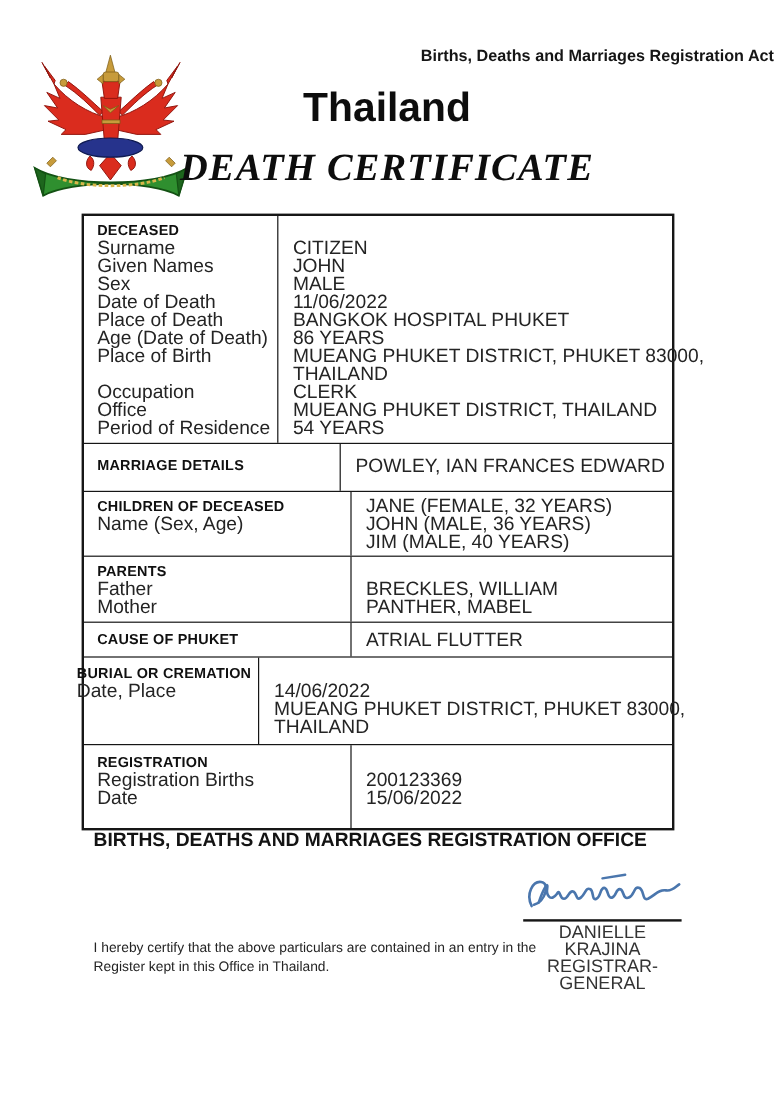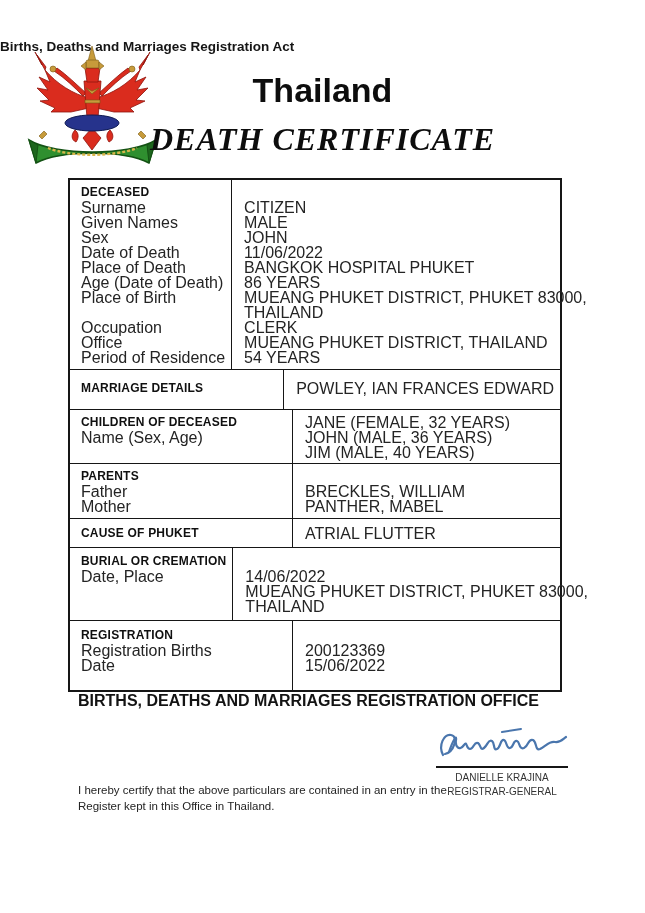--- a/index.html
+++ b/index.html
@@ -1,33 +1,33 @@
 <!DOCTYPE html>
 <html><head>
 <meta charset="utf-8">
 <style>
   html,body{margin:0;padding:0;background:#ffffff;}
   .page{position:relative;width:645px;height:913px;background:#ffffff;overflow:hidden;
         font-family:"Liberation Sans", sans-serif;color:#1e1e1e;}
 
   
   .emblem{position:absolute;left:25px;top:44px;width:135px;height:128px;}
-  .act-line{position:absolute;left:0;top:39px;width:645px;text-align:left;
+  .act-line{position:absolute;left:0;top:39px;width:645px;text-align:right;
             font-size:13.5px;font-weight:bold;color:#151515;}
   .country{position:absolute;left:0;top:71px;width:645px;text-align:center;
            font-size:34px;font-weight:bold;color:#0d0d0d;}
   .main-title{position:absolute;left:0;top:121px;width:645px;text-align:center;
               font-family:"Liberation Serif", serif;font-size:32px;font-weight:bold;
               letter-spacing:1px;color:#0d0d0d;font-style:italic;}
 
   
   .cert-table{position:absolute;left:68px;top:178px;width:494px;
               border:2px solid #161616;box-sizing:border-box;}
   .cert-section{display:flex;}
-  .cert-section + .cert-section{border-top:1.5px solid #161616;}
+  .cert-section + .cert-section{border-top:1.5px solid #161616;justify-content:center;}
   .col-labels{width:222px;box-sizing:border-box;padding:3px 6px 3px 11px;}
   .col-values{flex:1;border-left:1.5px solid #161616;box-sizing:border-box;padding:3px 6px 3px 12px;}
   .tline{min-height:15px;font-size:16px;line-height:15px;white-space:nowrap;color:#242424;}
   .tline.hdr{font-weight:bold;font-size:12px;color:#101010;letter-spacing:0.2px;}
 
   [data-name="section-deceased"] .col-labels,
   [data-name="section-deceased"] .col-values{padding-top:5px;padding-bottom:4px;}
   [data-name="section-marriage"] .col-labels,
   [data-name="section-marriage"] .col-values{padding-top:11px;padding-bottom:13px;}
   [data-name="section-children"] .col-labels,
@@ -41,21 +41,21 @@
   [data-name="section-registration"] .col-labels,
   [data-name="section-registration"] .col-values{padding-top:7px;padding-bottom:17px;}
 
   
   .office-line{position:absolute;left:78px;top:692px;font-size:16px;font-weight:bold;color:#131313;}
   .certify{position:absolute;left:78px;top:783px;width:370px;font-size:11.5px;
            line-height:15.5px;color:#242424;}
   .sig-block{position:absolute;left:436px;top:724px;width:132px;text-align:center;}
   .sig-svg{display:block;margin:0 auto;}
   .sig-rule{border:0;border-top:2px solid #161616;margin:2px 0 3px 0;}
-  .sig-name,.sig-title{font-size:10px;line-height:14px;color:#333333;}
+  .sig-name,.sig-title{font-size:15px;line-height:14px;color:#333333;}
 </style>
 </head>
 <body>
 
 <div class="page" data-name="death-certificate-page">
 
   <div class="emblem" data-name="thai-garuda-emblem-icon">
     <svg width="135" height="128" viewBox="0 0 135 128" xmlns="http://www.w3.org/2000/svg">
       <g stroke="#8f140d" stroke-width="0.8" fill="#da2c1e">
 
@@ -115,22 +115,22 @@
           <div class="tline" data-name="field-label">Age (Date of Death)</div>
           <div class="tline" data-name="field-label">Place of Birth</div>
           <div class="tline" data-name="field-label"></div>
           <div class="tline" data-name="field-label">Occupation</div>
           <div class="tline" data-name="field-label">Office</div>
           <div class="tline" data-name="field-label">Period of Residence</div>
         </div>
         <div class="col-values" data-name="value-column">
           <div class="tline" data-name="field-value"></div>
           <div class="tline" data-name="field-value">CITIZEN</div>
+          <div class="tline" data-name="field-value">JOHN</div>
           <div class="tline" data-name="field-value">MALE</div>
-          <div class="tline" data-name="field-value">JOHN</div>
           <div class="tline" data-name="field-value">11/06/2022</div>
           <div class="tline" data-name="field-value">BANGKOK HOSPITAL PHUKET</div>
           <div class="tline" data-name="field-value">86 YEARS</div>
           <div class="tline" data-name="field-value">MUEANG PHUKET DISTRICT, PHUKET 83000,</div>
           <div class="tline" data-name="field-value">THAILAND</div>
           <div class="tline" data-name="field-value">CLERK</div>
           <div class="tline" data-name="field-value">MUEANG PHUKET DISTRICT, THAILAND</div>
           <div class="tline" data-name="field-value">54 YEARS</div>
         </div>
       </div>

